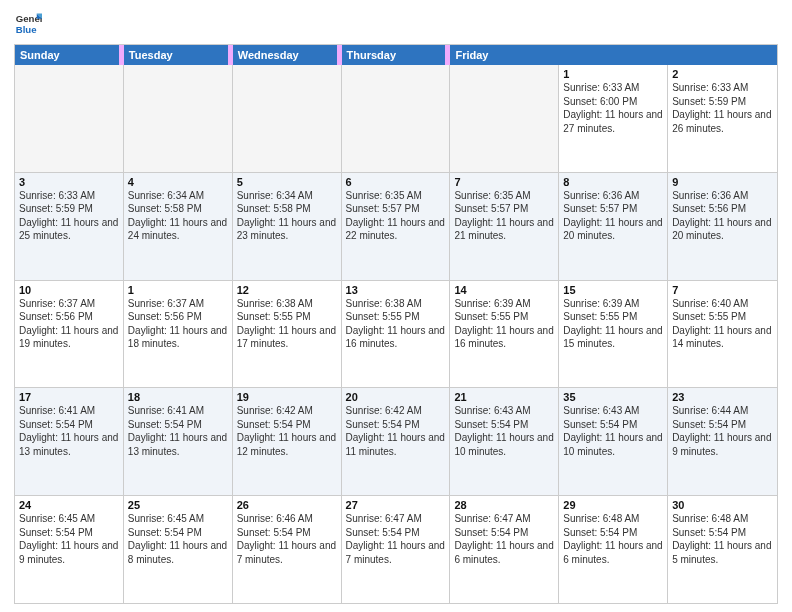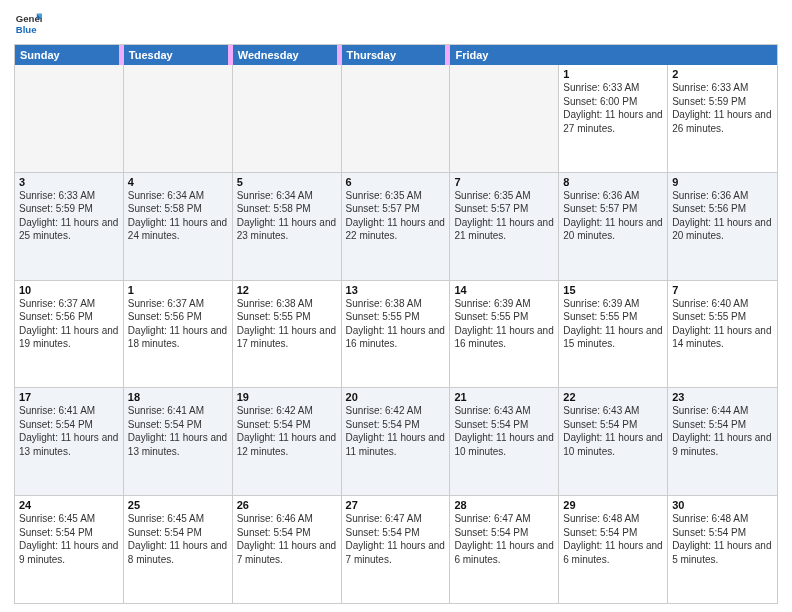--- a/index.html
+++ b/index.html
@@ -220,21 +220,21 @@
           </div>
           <div class="cal-cell alt-row">
             <span class="day-num">20</span>
             <div class="day-info">Sunrise: 6:42 AM<br>Sunset: 5:54 PM<br>Daylight: 11 hours and 11 minutes.</div>
           </div>
           <div class="cal-cell alt-row">
             <span class="day-num">21</span>
             <div class="day-info">Sunrise: 6:43 AM<br>Sunset: 5:54 PM<br>Daylight: 11 hours and 10 minutes.</div>
           </div>
           <div class="cal-cell alt-row">
-            <span class="day-num">22</span>
+            <span class="day-num">35</span>
             <div class="day-info">Sunrise: 6:43 AM<br>Sunset: 5:54 PM<br>Daylight: 11 hours and 10 minutes.</div>
           </div>
           <div class="cal-cell alt-row">
             <span class="day-num">23</span>
             <div class="day-info">Sunrise: 6:44 AM<br>Sunset: 5:54 PM<br>Daylight: 11 hours and 9 minutes.</div>
           </div>
         </div>
         <div class="cal-row">
           <div class="cal-cell">
             <span class="day-num">24</span>

